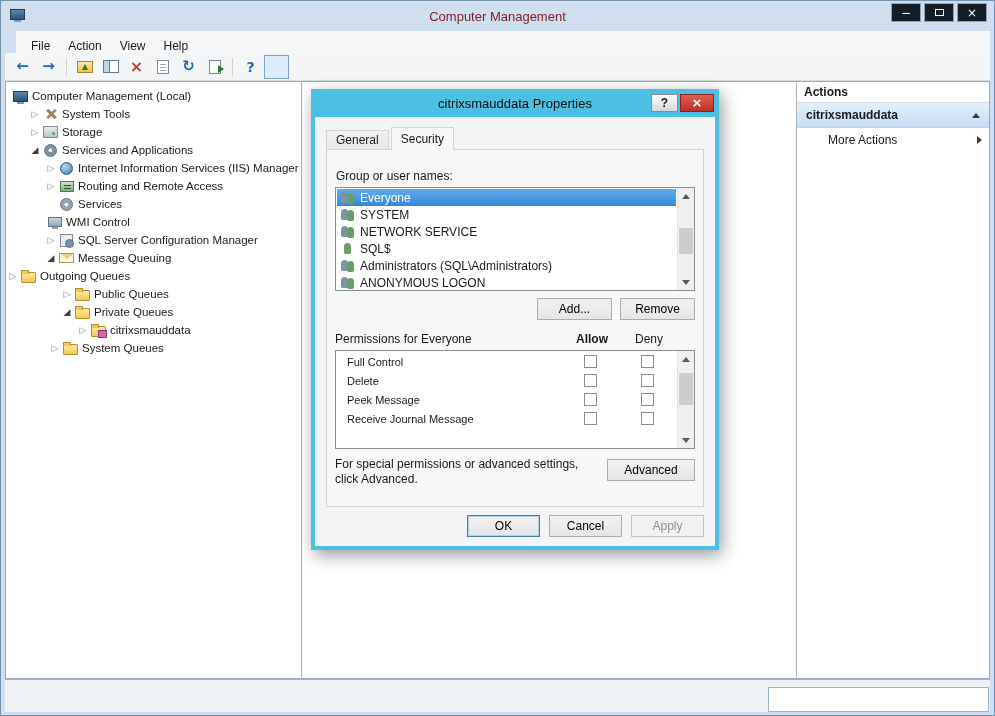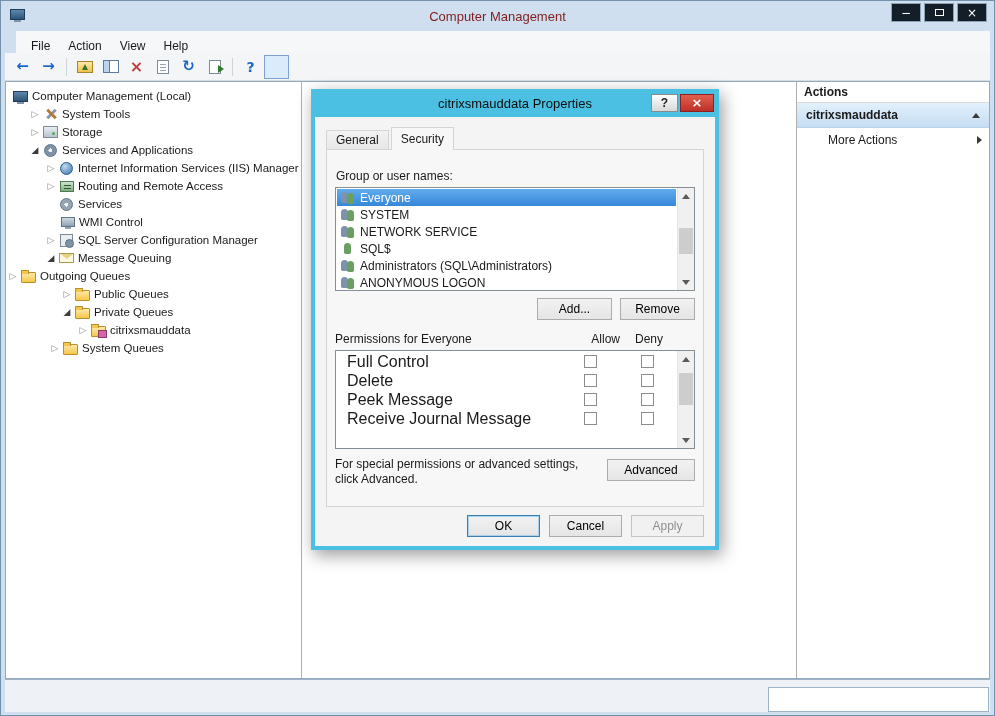--- a/index.html
+++ b/index.html
@@ -118,25 +118,25 @@
   .vs-thumb{position:absolute;left:1px;width:14px;background:#cdcdcd;}
 
   .btn-row{display:flex;justify-content:flex-end;gap:8px;margin-top:7px;}
   .btn{height:22px;background:linear-gradient(#f2f2f2,#e5e5e5);border:1px solid #acacac;font-size:12px;font-family:"Liberation Sans",sans-serif;text-align:center;}
   .btn.default{border:1px solid #3c7fb1;box-shadow:inset 0 0 0 1px #a9d0ec;}
   .btn.disabled{color:#8f8f8f;background:#f1f1f1;border-color:#c3c3c3;}
   .w75{width:75px;} .w73{width:73px;} .w88{width:88px;}
 
   .perm-head{display:flex;margin-top:12px;align-items:center;font-size:12px;}
   .perm-head .ph-label{flex:1;}
-  .ph-allow{width:56px;text-align:right;}
+  .ph-allow{width:56px;text-align:center;font-weight:bold;}
   .ph-deny{width:58px;text-align:center;}
   .ph-sp{width:17px;}
   .perms-list{height:99px;margin-top:4px;}
-  .perm-row{height:19px;display:flex;align-items:center;font-size:16px;}
+  .perm-row{height:19px;display:flex;align-items:center;font-size:11px;}
   .perm-row .pr-label{flex:1;padding-left:10px;}
   .pr-allow{width:56px;display:flex;justify-content:center;}
   .pr-deny{width:58px;display:flex;justify-content:center;}
   .checkbox{width:13px;height:13px;background:#fff;border:1px solid #8c8c8c;display:inline-block;}
 
   .advanced-row{display:flex;margin-top:8px;align-items:flex-start;}
   .advanced-note{width:268px;font-size:12px;line-height:1.25;}
   .advanced-row .btn{margin-left:auto;margin-top:2px;}
 
   .dlg-buttons{display:flex;justify-content:flex-end;gap:9px;margin:8px 11px 0 0;}
@@ -243,21 +243,21 @@
           </span>
           <span class="tree-label">Routing and Remote Access</span>
         </div>
         <div class="tree-row" style="padding-left: 38px;">
           <span class="expander none"></span>
           <span class="ticon">
             <span class="ic ic-services"></span>
           </span>
           <span class="tree-label">Services</span>
         </div>
-        <div class="tree-row" style="padding-left: 39px;">
+        <div class="tree-row" style="padding-left: 26px;">
           <span class="expander none"></span>
           <span class="ticon">
             <span class="ic ic-wmi-control"></span>
           </span>
           <span class="tree-label">WMI Control</span>
         </div>
         <div class="tree-row" style="padding-left: 38px;">
           <span class="expander collapsed"></span>
           <span class="ticon">
             <span class="ic ic-sql-config"></span>

